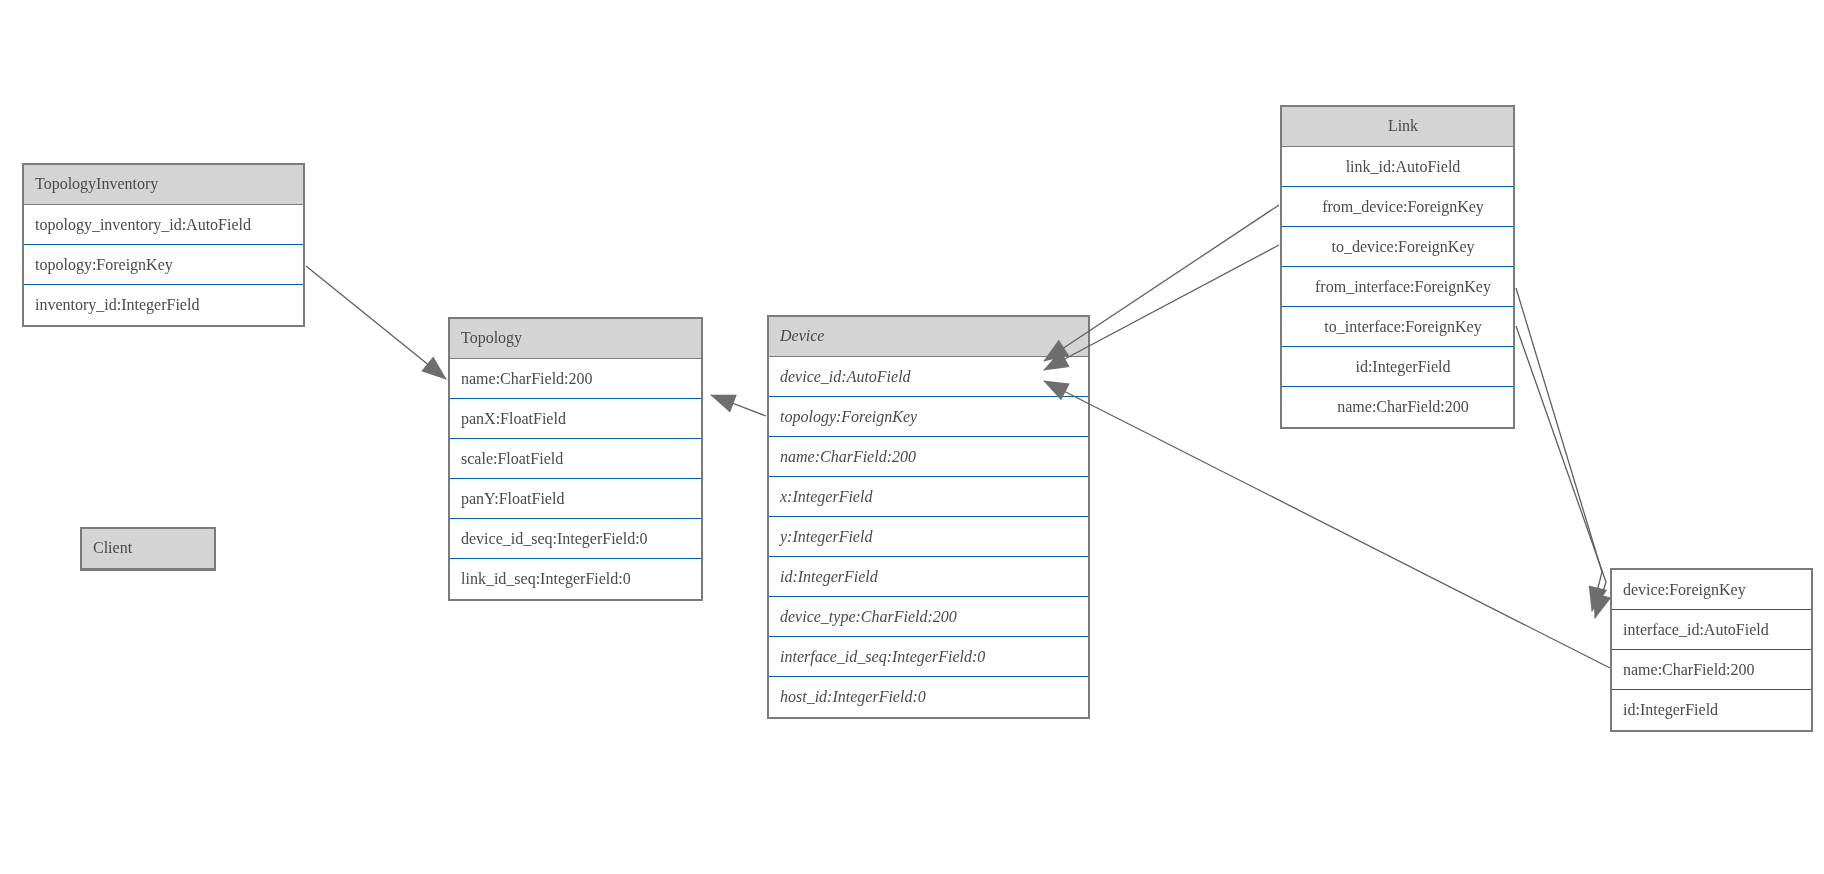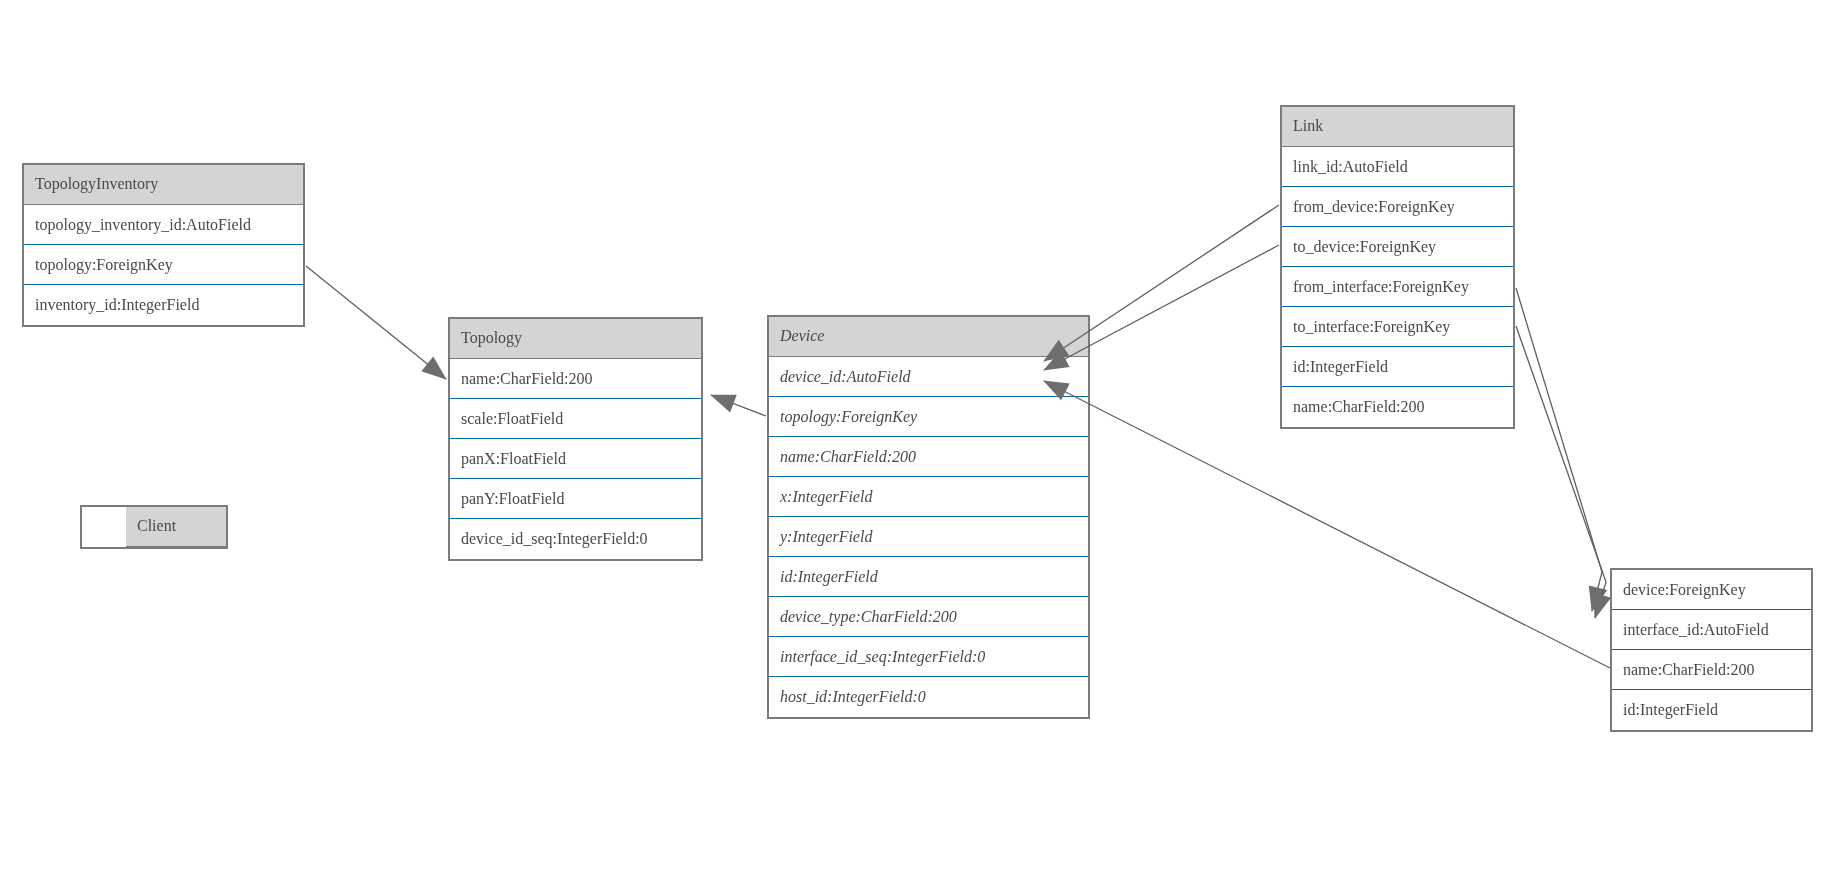--- a/index.html
+++ b/index.html
@@ -81,41 +81,42 @@
   </svg>
 <div class="entity-table" style="left: 22px; top: 163px; width: 283px;">
       <div class="entity-header">TopologyInventory</div>
       <div class="entity-row">topology_inventory_id:AutoField</div>
       <div class="entity-row">topology:ForeignKey</div>
       <div class="entity-row">inventory_id:IntegerField</div>
     </div>
     <div class="entity-table" style="left: 448px; top: 317px; width: 255px;">
       <div class="entity-header">Topology</div>
       <div class="entity-row">name:CharField:200</div>
+      <div class="entity-row">panX:FloatField</div>
       <div class="entity-row">scale:FloatField</div>
-      <div class="entity-row">panX:FloatField</div>
       <div class="entity-row">panY:FloatField</div>
       <div class="entity-row">device_id_seq:IntegerField:0</div>
+      <div class="entity-row">link_id_seq:IntegerField:0</div>
     </div>
-    <div class="entity-table" style="left: 80px; top: 505px; width: 148px; padding-left: 44px;">
+    <div class="entity-table" style="left: 80px; top: 527px; width: 136px;">
       <div class="entity-header">Client</div>
     </div>
     <div class="entity-table" style="left: 767px; top: 315px; width: 323px; font-style: italic;">
       <div class="entity-header">Device</div>
       <div class="entity-row">device_id:AutoField</div>
       <div class="entity-row">topology:ForeignKey</div>
       <div class="entity-row">name:CharField:200</div>
       <div class="entity-row">x:IntegerField</div>
       <div class="entity-row">y:IntegerField</div>
       <div class="entity-row">id:IntegerField</div>
       <div class="entity-row">device_type:CharField:200</div>
       <div class="entity-row">interface_id_seq:IntegerField:0</div>
       <div class="entity-row">host_id:IntegerField:0</div>
     </div>
-    <div class="entity-table" style="left: 1280px; top: 105px; width: 235px;">
+    <div class="entity-table" style="left: 1280px; top: 105px; width: 235px; text-align: center;">
       <div class="entity-header">Link</div>
       <div class="entity-row">link_id:AutoField</div>
       <div class="entity-row">from_device:ForeignKey</div>
       <div class="entity-row">to_device:ForeignKey</div>
       <div class="entity-row">from_interface:ForeignKey</div>
       <div class="entity-row">to_interface:ForeignKey</div>
       <div class="entity-row">id:IntegerField</div>
       <div class="entity-row">name:CharField:200</div>
     </div>
     <div class="entity-table" style="left: 1610px; top: 568px; width: 203px;">

